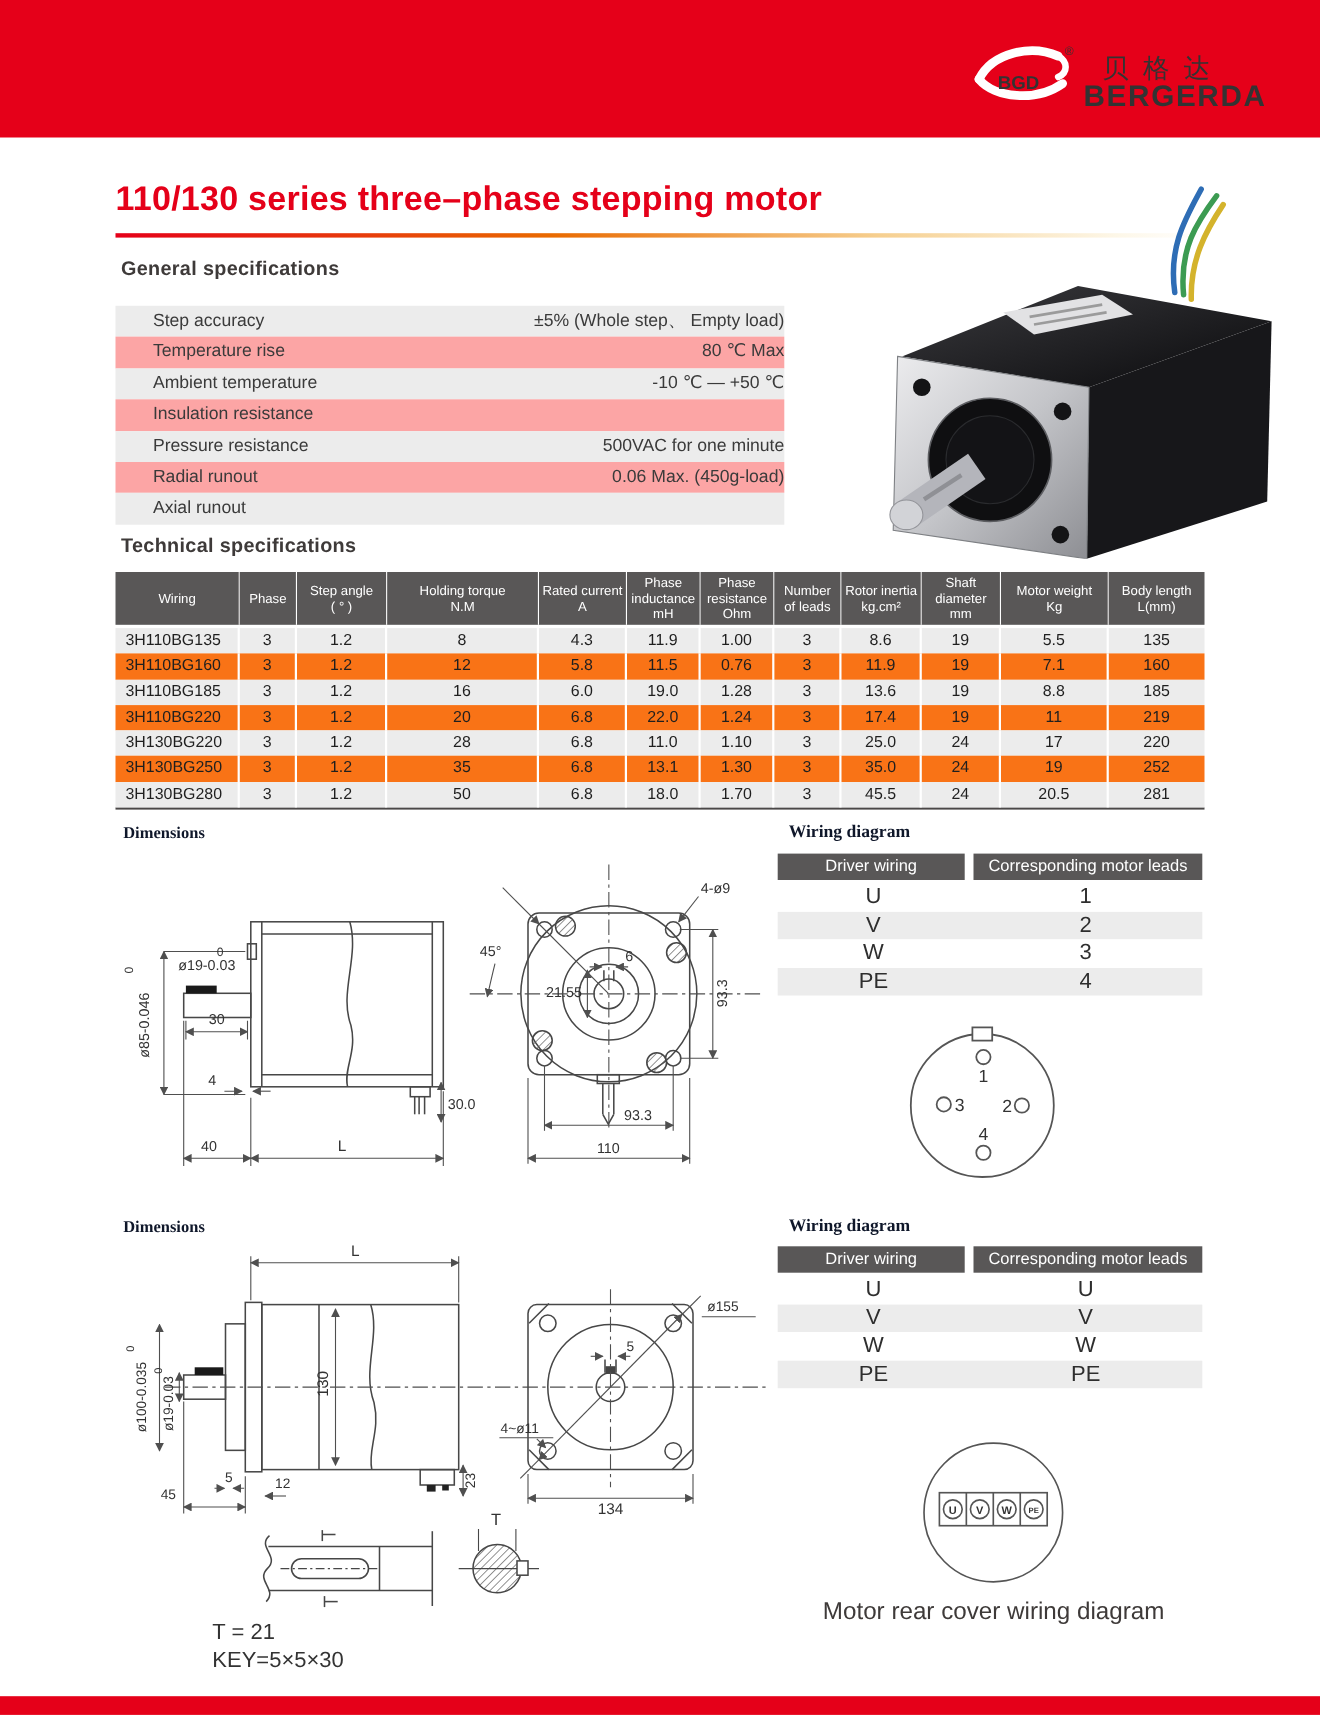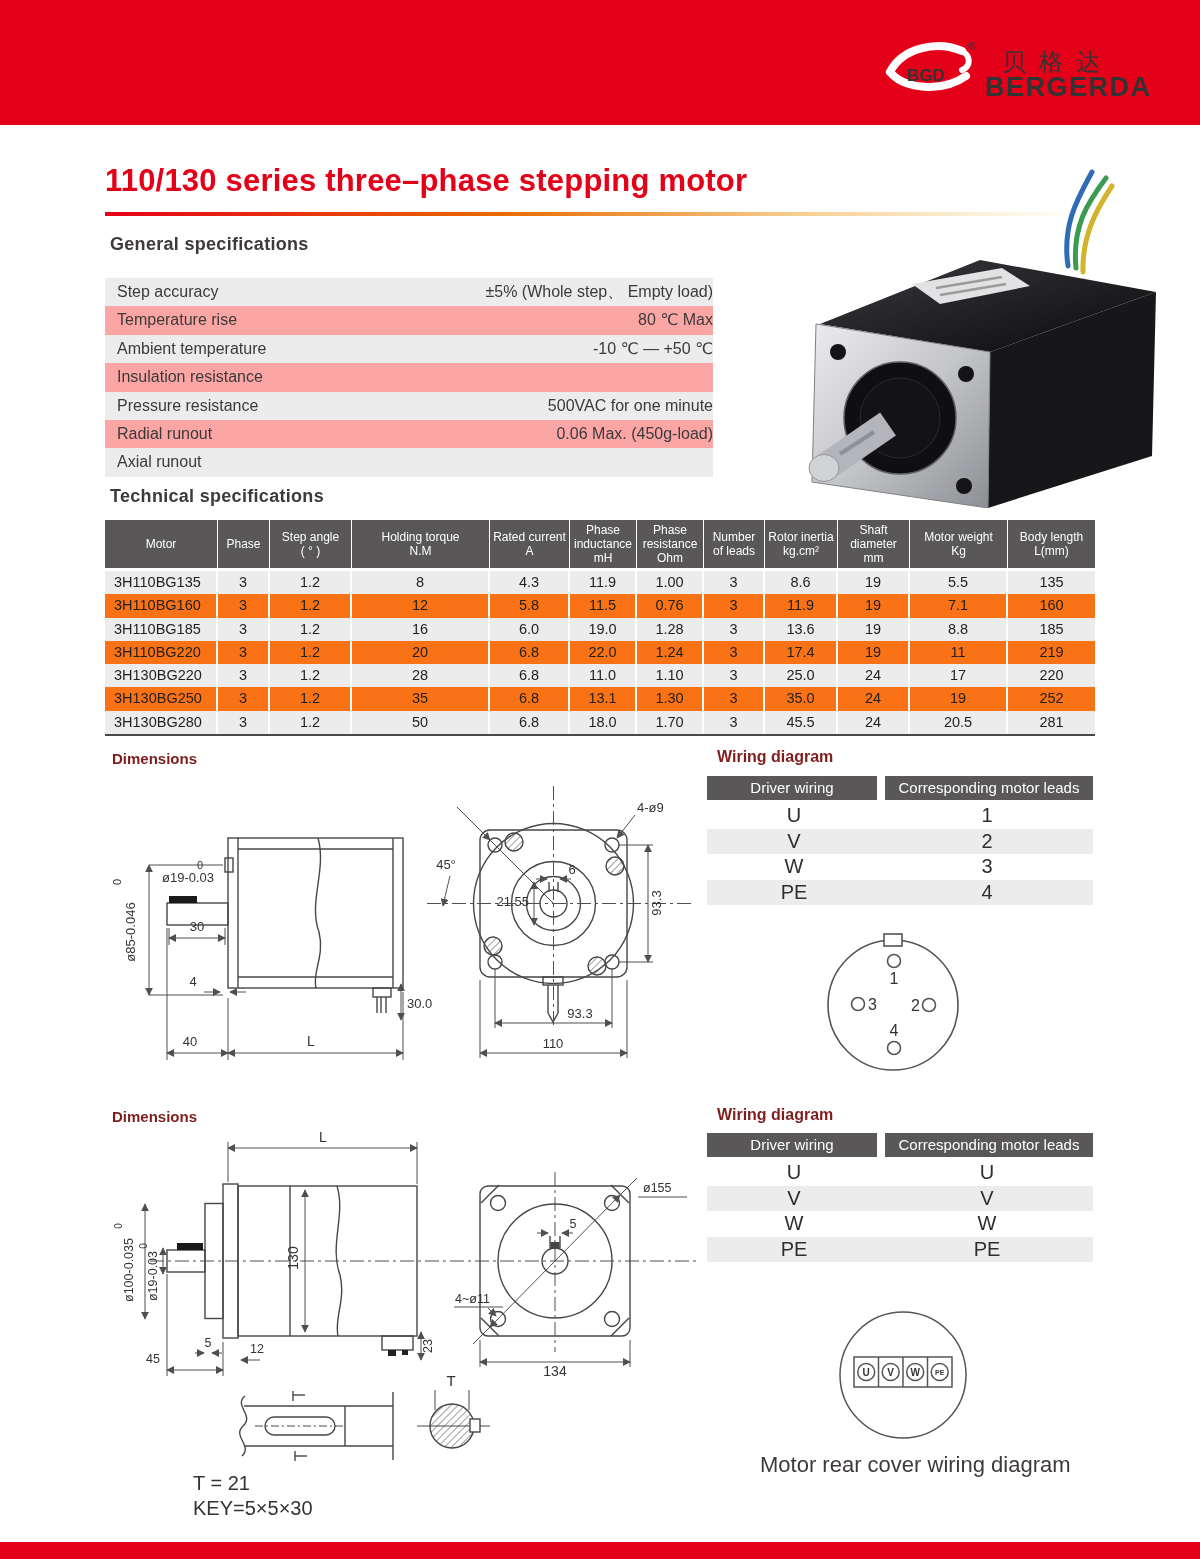--- a/index.html
+++ b/index.html
@@ -9,27 +9,27 @@
 
   .topbar { position:absolute; left:0; top:0; width:1200px; height:125px; background:var(--red,#e50019); }
   .footerbar { position:absolute; left:0; top:1542px; width:1200px; height:17px; background:var(--red,#e50019); }
 
   .title { position:absolute; left:105px; top:163px; width:780px; font-size:31px; font-weight:bold;
            color:var(--red,#e50019); letter-spacing:.2px; }
   .title-rule { position:absolute; left:105px; top:212px; width:990px; height:4px;
            background:linear-gradient(90deg,#e50019 0%,#e96a00 40%,#f6cf8f 70%,#fdf7e8 92%,rgba(255,255,255,0) 100%); }
 
   .sec-heading { position:absolute; font-size:18px; color:#3e3a39; letter-spacing:.3px; }
-  .sub-heading { position:absolute; font-size:16px; font-weight:bold; color:#7f1d1d; }
+  .sub-heading { position:absolute; font-size:16px; font-weight:bold; color:#0f172a;font-family:Liberation Serif, serif; }
 
   
   .gs-table { position:absolute; left:105px; top:278px; width:608px; }
   .gs-row { display:flex; height:28.4px; line-height:28.4px; font-size:16px; color:#3a3a3a; background:#fca5a5; }
   .gs-row.stripe { background:var(--stripe,#ececec); }
-  .gs-label { width:188px; padding-left:12px; }
+  .gs-label { width:188px; padding-left:12px;margin-left:22px; }
   .gs-value { flex:1;text-align:right; }
 
   
   .ts-table { position:absolute; left:105px; top:520px; width:990px;
               --tcols: 113fr 52fr 82fr 138fr 80fr 67fr 67fr 61fr 73fr 72fr 98fr 87fr; }
   .ts-head { display:grid; grid-template-columns:var(--tcols); height:48px; }
   .th { background:var(--header_dark,#595757); color:#fff; font-size:12px; line-height:1.18;
         display:flex; align-items:center; justify-content:center; text-align:center;
         white-space:pre-line; border-right:1px solid #fff; }
   .ts-head .th:last-child { border-right:none; }
@@ -150,21 +150,21 @@
       </div>
 
       <div class="gs-row stripe">
         <div class="gs-label">Axial runout</div>
       </div>
     </div>
 
   <h2 class="sec-heading" style="left:110px;top:486px;">Technical specifications</h2>
   <div class="ts-table">
     <div class="ts-head">
-      <div class="th">Motor</div>
+      <div class="th">Wiring</div>
       <div class="th">Phase</div>
       <div class="th">Step angle
 ( ° )</div>
       <div class="th">Holding torque
 N.M</div>
       <div class="th">Rated current
 A</div>
       <div class="th">Phase
 inductance
 mH</div>
@@ -600,16 +600,16 @@
       <circle cx="85.2" cy="67" r="8.5"></circle>
       <circle cx="109.7" cy="67" r="8.5"></circle>
     </g>
     <g font-weight="bold" text-anchor="middle">
       <text x="36.2" y="71" font-size="10">U</text>
       <text x="60.7" y="71" font-size="10">V</text>
       <text x="85.2" y="71" font-size="10">W</text>
       <text x="109.7" y="70" font-size="7">PE</text>
     </g>
   </svg>
-  <div class="caption" style="left:748px;top:1452px;margin-left:12px;">Motor rear cover wiring diagram</div>
+  <div class="caption" style="left:748px;top:1452px;">Motor rear cover wiring diagram</div>
 
   <div class="footerbar"></div>
 </div>
 
 </body></html>

